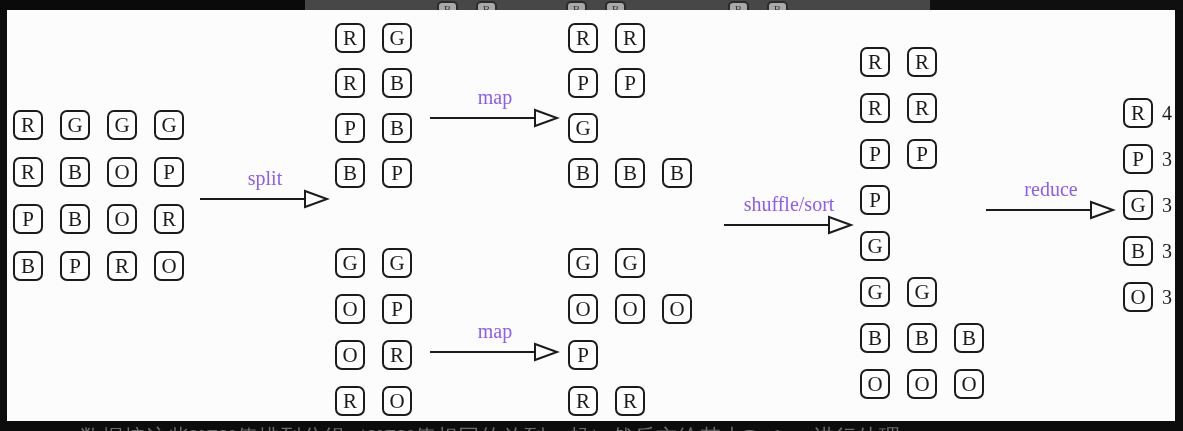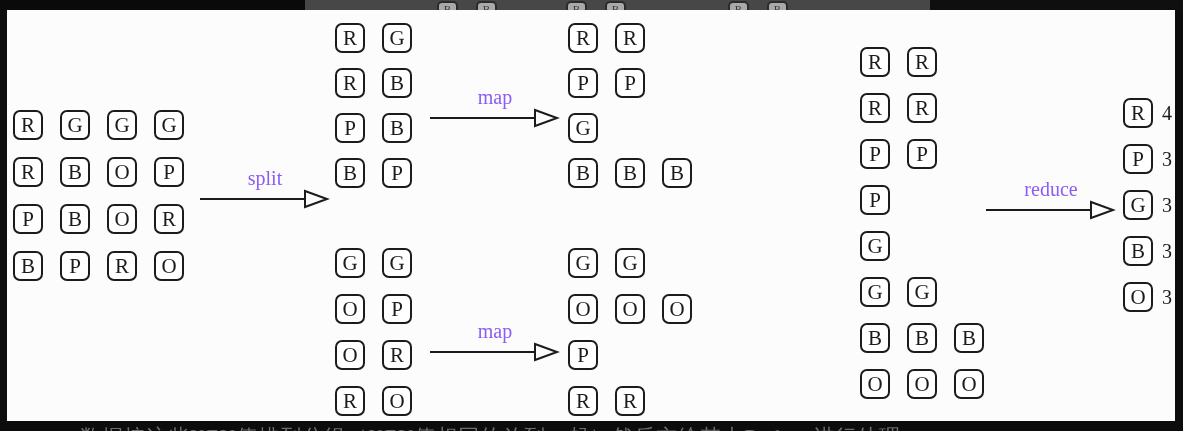--- a/index.html
+++ b/index.html
@@ -173,20 +173,27 @@
       </div>
       <div class="box-row">
         <span class="box">P</span>
       </div>
       <div class="box-row">
         <span class="box">R</span>
         <span class="box">R</span>
       </div>
     </div>
 
+  <div class="arrow" style="left:724px;top:193px;">
+    <span class="arrow-label">shuffle/sort</span>
+    <svg width="130" height="20">
+      <line x1="0" y1="10" x2="106" y2="10" stroke="#1b1b1b" stroke-width="2"></line>
+      <polygon points="105,2 127,10 105,18" fill="#fcfcfc" stroke="#1b1b1b" stroke-width="2"></polygon>
+    </svg>
+  </div>
 
   <div class="box-col g16" style="left:860px;top:47px;">
       <div class="box-row">
         <span class="box">R</span>
         <span class="box">R</span>
       </div>
       <div class="box-row">
         <span class="box">R</span>
         <span class="box">R</span>
       </div>

